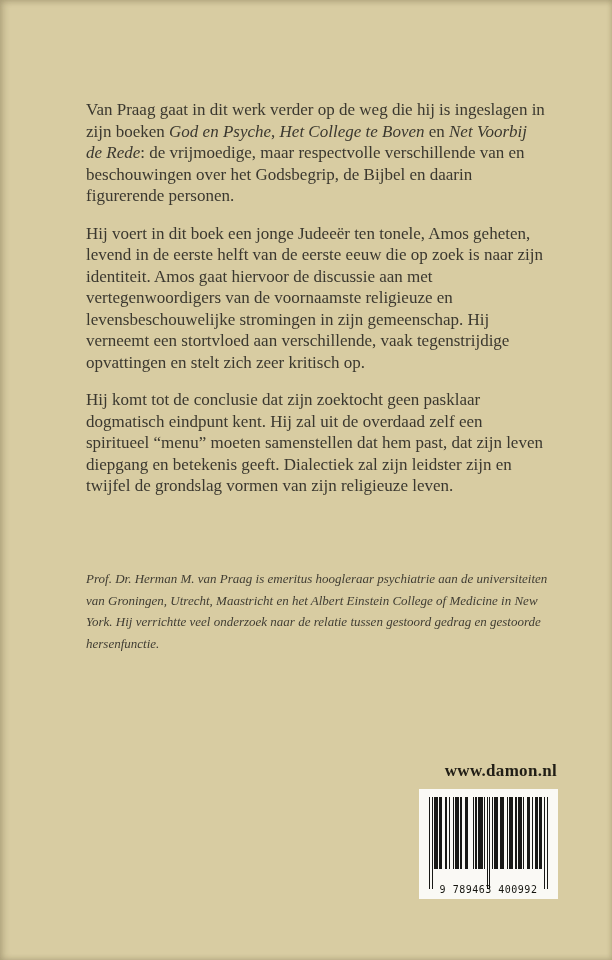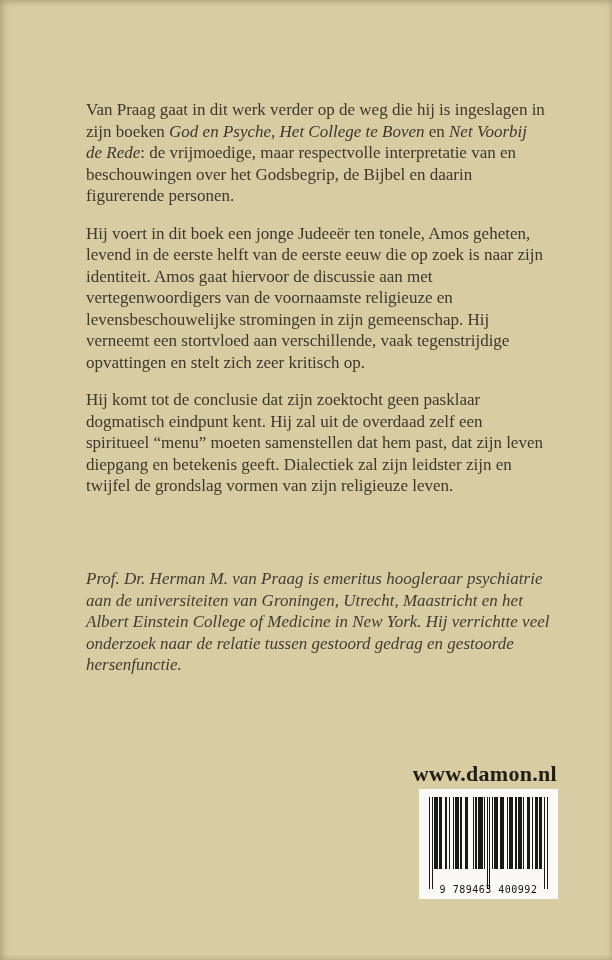--- a/index.html
+++ b/index.html
@@ -36,30 +36,30 @@
     padding: 0;
   }
   .blurb i {
     font-style: italic;
   }
   .bio {
     position: absolute;
     left: 86px;
     top: 568px;
     width: 470px;
-    font-size: 17px;
+    font-size: 13px;
     line-height: 21.5px;
     font-style: italic;
     color: #403d33;
   }
   .website {
     position: absolute;
     right: 55px;
     top: 761px;
-    font-size: 22px;
+    font-size: 17px;
     font-weight: bold;
     color: #211e16;
     letter-spacing: 0.3px;
     margin-left: 16px;
   }
   .barcode-box {
     position: absolute;
     left: 419px;
     top: 789px;
     width: 139px;
@@ -89,21 +89,21 @@
     letter-spacing: 0.5px;
     color: #14140f;
   }
 </style>
 </head>
 <body>
 
 <div class="cover">
 
   <div class="blurb">
-      <p><span>Van Praag gaat in dit werk verder op de weg die hij is ingeslagen in zijn boeken </span><i>God en Psyche</i><span>, </span><i>Het College te Boven</i><span> en </span><i>Net Voorbij de Rede</i><span>: de vrijmoedige, maar respectvolle interpretatie van en beschouwingen over het Godsbegrip, de Bijbel en daarin figurerende personen.</span></p>
+      <p><span>Van Praag gaat in dit werk verder op de weg die hij is ingeslagen in zijn boeken </span><i>God en Psyche</i><span>, </span><i>Het College te Boven</i><span> en </span><i>Net Voorbij de Rede</i><span>: de vrijmoedige, maar respectvolle verschillende van en beschouwingen over het Godsbegrip, de Bijbel en daarin figurerende personen.</span></p>
       <p><span>Hij voert in dit boek een jonge Judeeër ten tonele, Amos geheten, levend in de eerste helft van de eerste eeuw die op zoek is naar zijn identiteit. Amos gaat hiervoor de discussie aan met vertegenwoordigers van de voornaamste religieuze en levensbeschouwelijke stromingen in zijn gemeenschap. Hij verneemt een stortvloed aan verschillende, vaak tegenstrijdige opvattingen en stelt zich zeer kritisch op.</span></p>
       <p><span>Hij komt tot de conclusie dat zijn zoektocht geen pasklaar dogmatisch eindpunt kent. Hij zal uit de overdaad zelf een spiritueel “menu” moeten samenstellen dat hem past, dat zijn leven diepgang en betekenis geeft. Dialectiek zal zijn leidster zijn en twijfel de grondslag vormen van zijn religieuze leven.</span></p>
     </div>
 
   <div class="bio">Prof. Dr. Herman M. van Praag is emeritus hoogleraar psychiatrie aan de universiteiten van Groningen, Utrecht, Maastricht en het Albert Einstein College of Medicine in New York. Hij verrichtte veel onderzoek naar de relatie tussen gestoord gedrag en gestoorde hersenfunctie.</div>
 
   <div class="website">www.damon.nl</div>
 
   <div class="barcode-box">
     <div class="bars">

